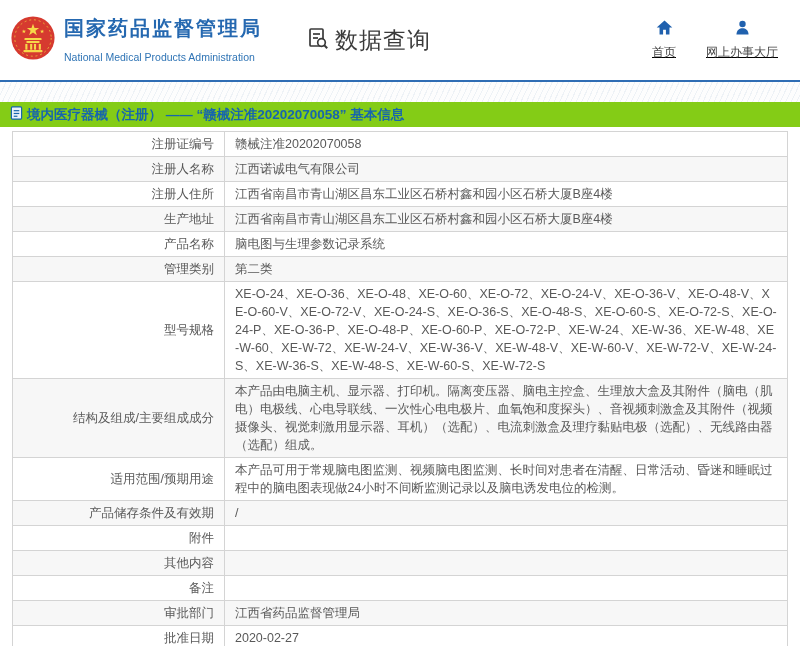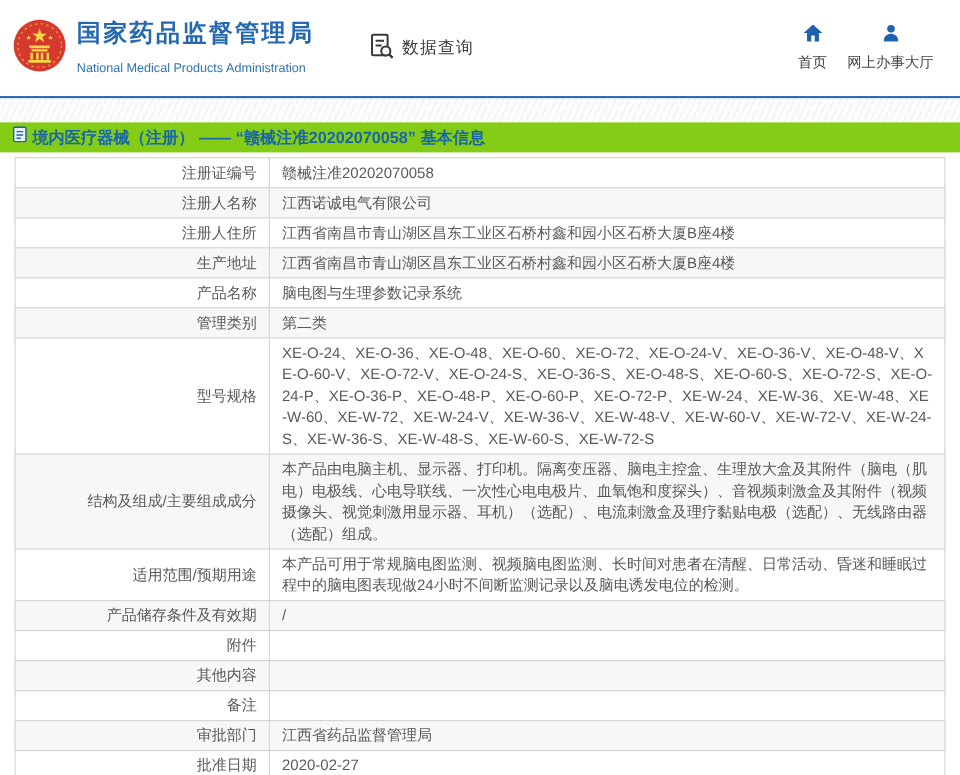--- a/index.html
+++ b/index.html
@@ -12,22 +12,22 @@
 
   
   .site-header { height:80px; display:flex; align-items:center; padding:0 22px 0 10px; background:#fff; }
   .logo-group { display:flex; align-items:center; }
   .emblem { width:46px; height:46px; flex:0 0 auto; }
   .logo-text { margin-left:8px; }
   .logo-title { color:#2568b0; font-size:20px; font-weight:bold; letter-spacing:2px; line-height:22px; }
   .logo-sub { color:#2f74b5; font-size:10.5px; margin-top:12px; }
   .data-query { display:flex; align-items:center; margin-left:44px; cursor:pointer; }
   .data-query svg { width:24px; height:24px; }
-  .dq-label { font-size:14px; color:#3a3a3a; margin-left:5px; letter-spacing:1px; font-weight:500; }
-  .header-right { margin-left:auto; display:flex; gap:17px; }
+  .dq-label { font-size:23px; color:#3a3a3a; margin-left:5px; letter-spacing:1px; font-weight:500; }
+  .header-right { margin-left:auto; display:flex; gap:30px;text-decoration:underline; }
   .nav-item { display:flex; flex-direction:column; align-items:center; font-size:12px; color:#444; cursor:pointer; }
   .nav-item svg { width:17px; height:17px; margin-bottom:5px; }
 
   .blue-line { height:2px; background:#2f6db4; }
   .striped-band { height:20px;
     background:repeating-linear-gradient(115deg,#eef2f6 0px,#eef2f6 1px,#fdfdfd 1px,#fdfdfd 5px); }
 
   
   .title-bar { height:25px; background:#84cc16; display:flex; align-items:center; padding-left:10px; }
   .title-bar svg { width:13px; height:14px; margin-right:4px; flex:0 0 auto; }

